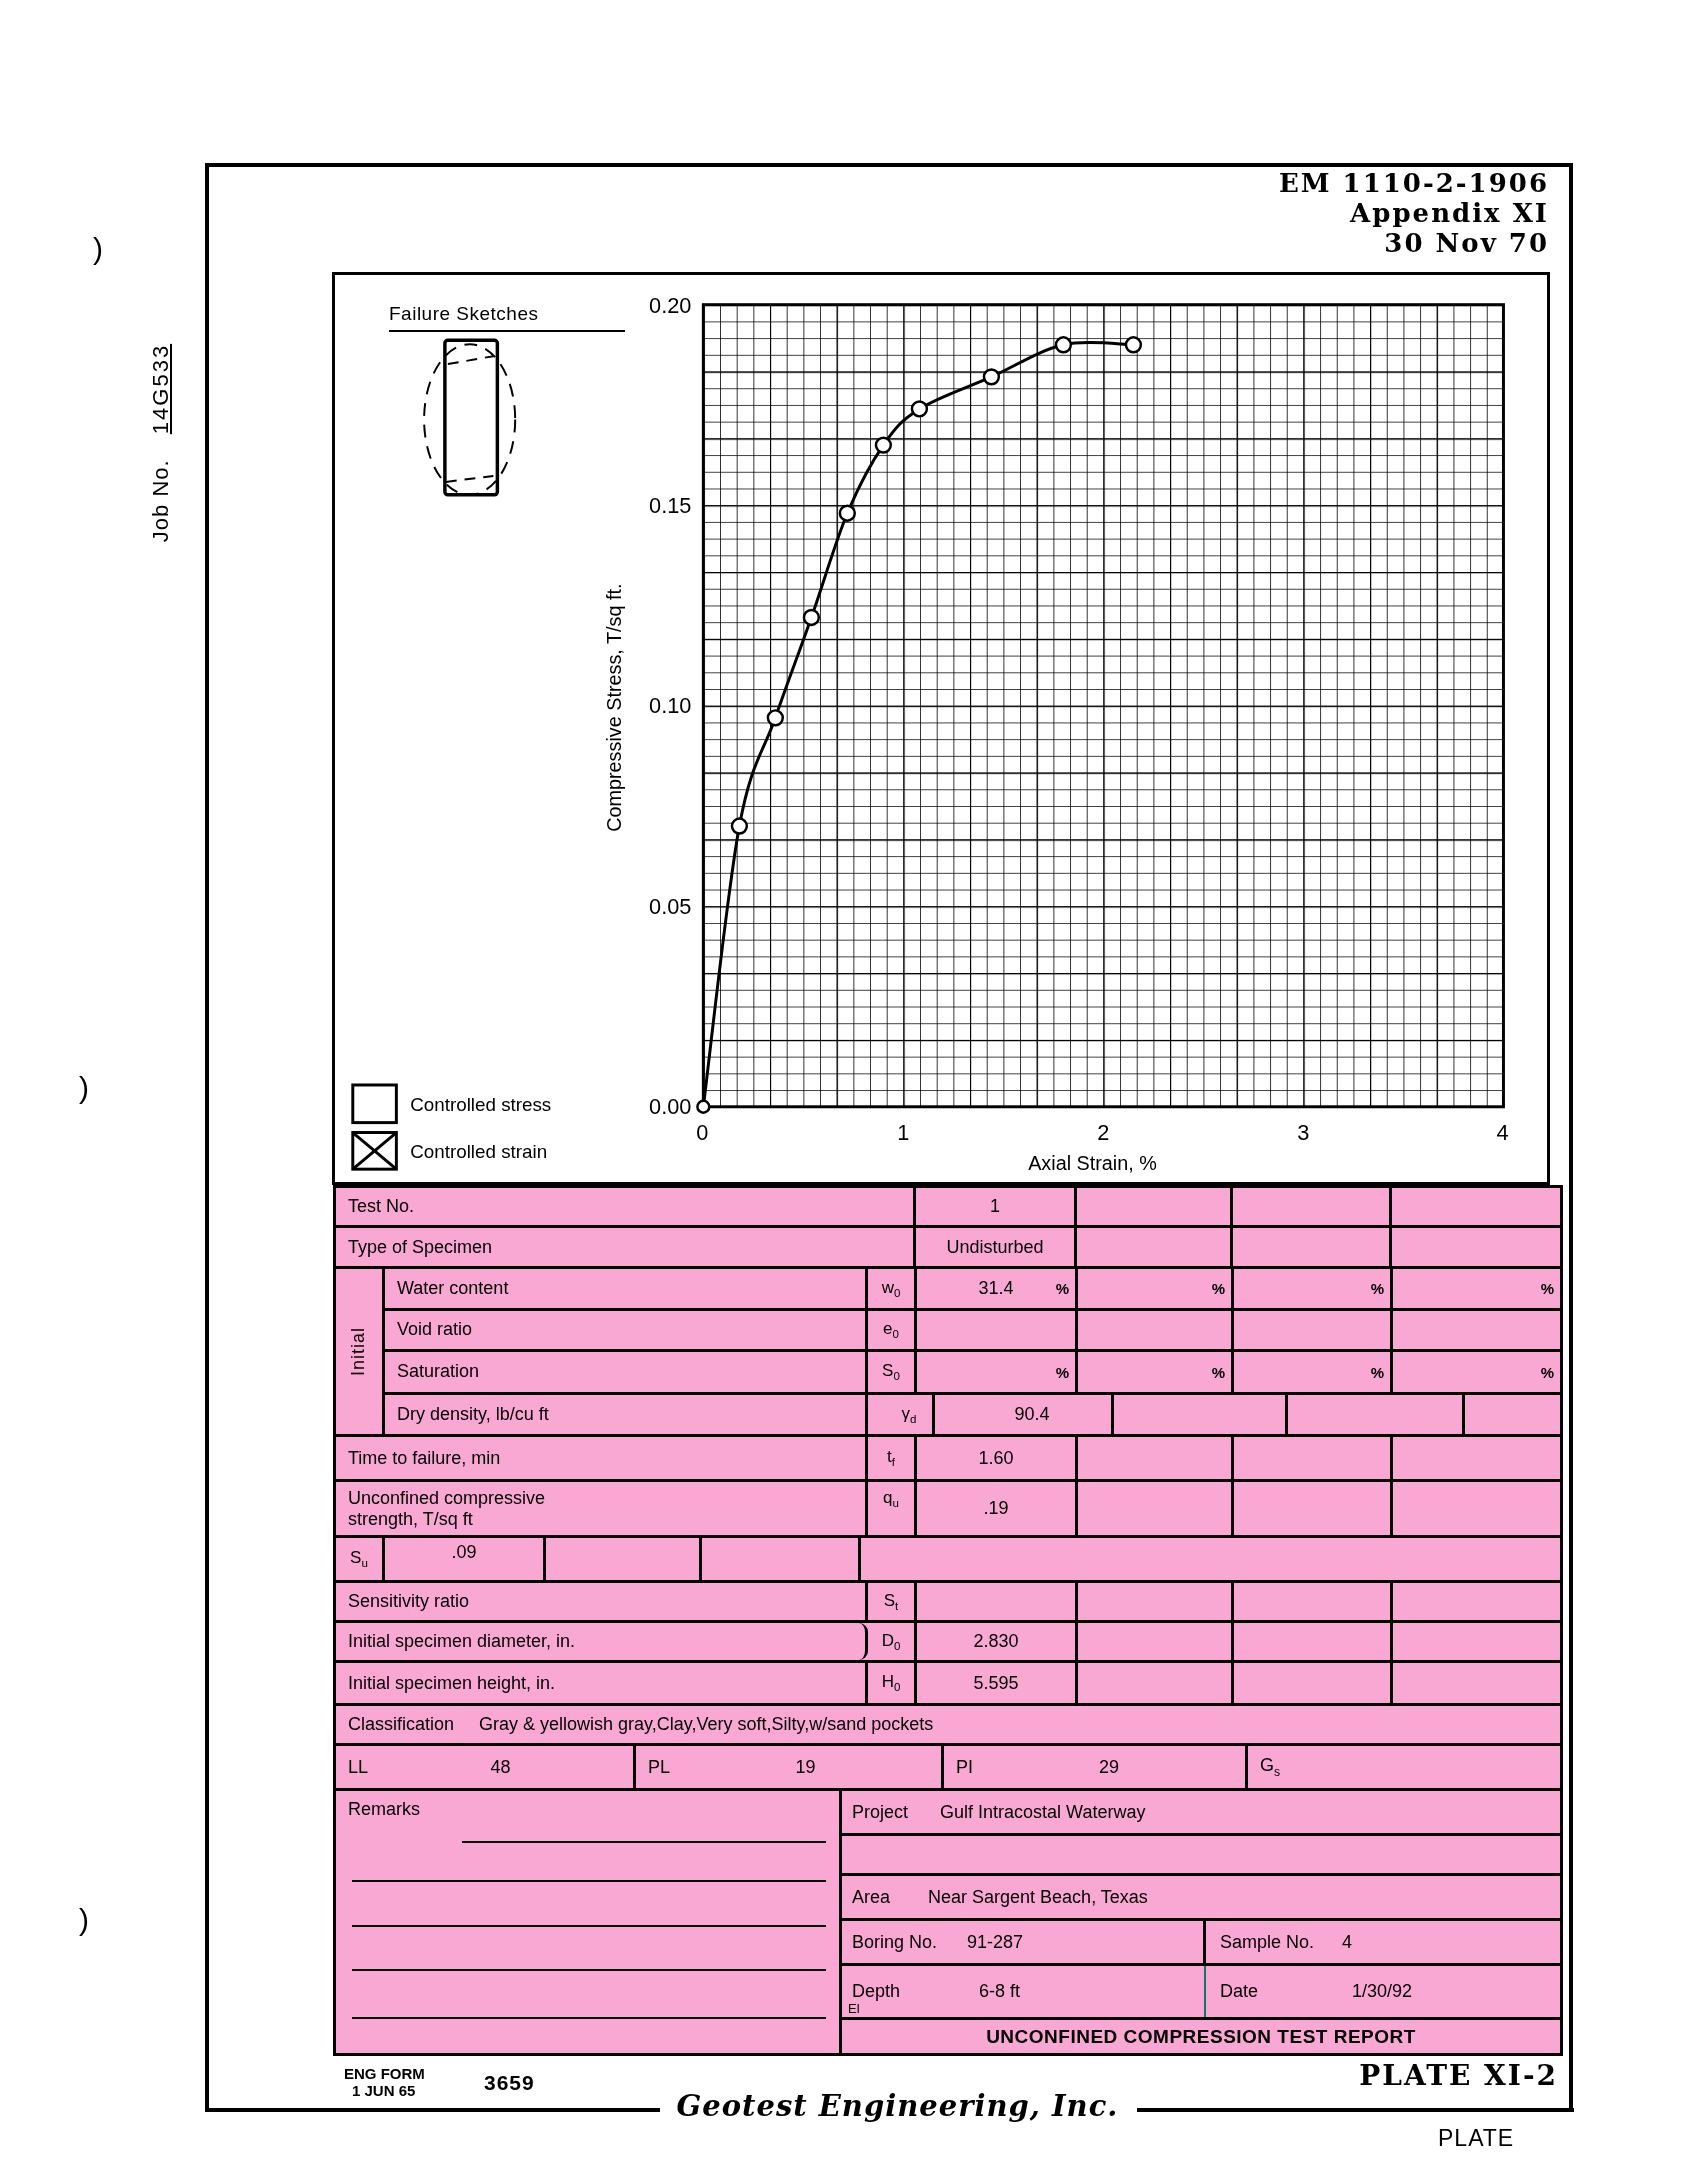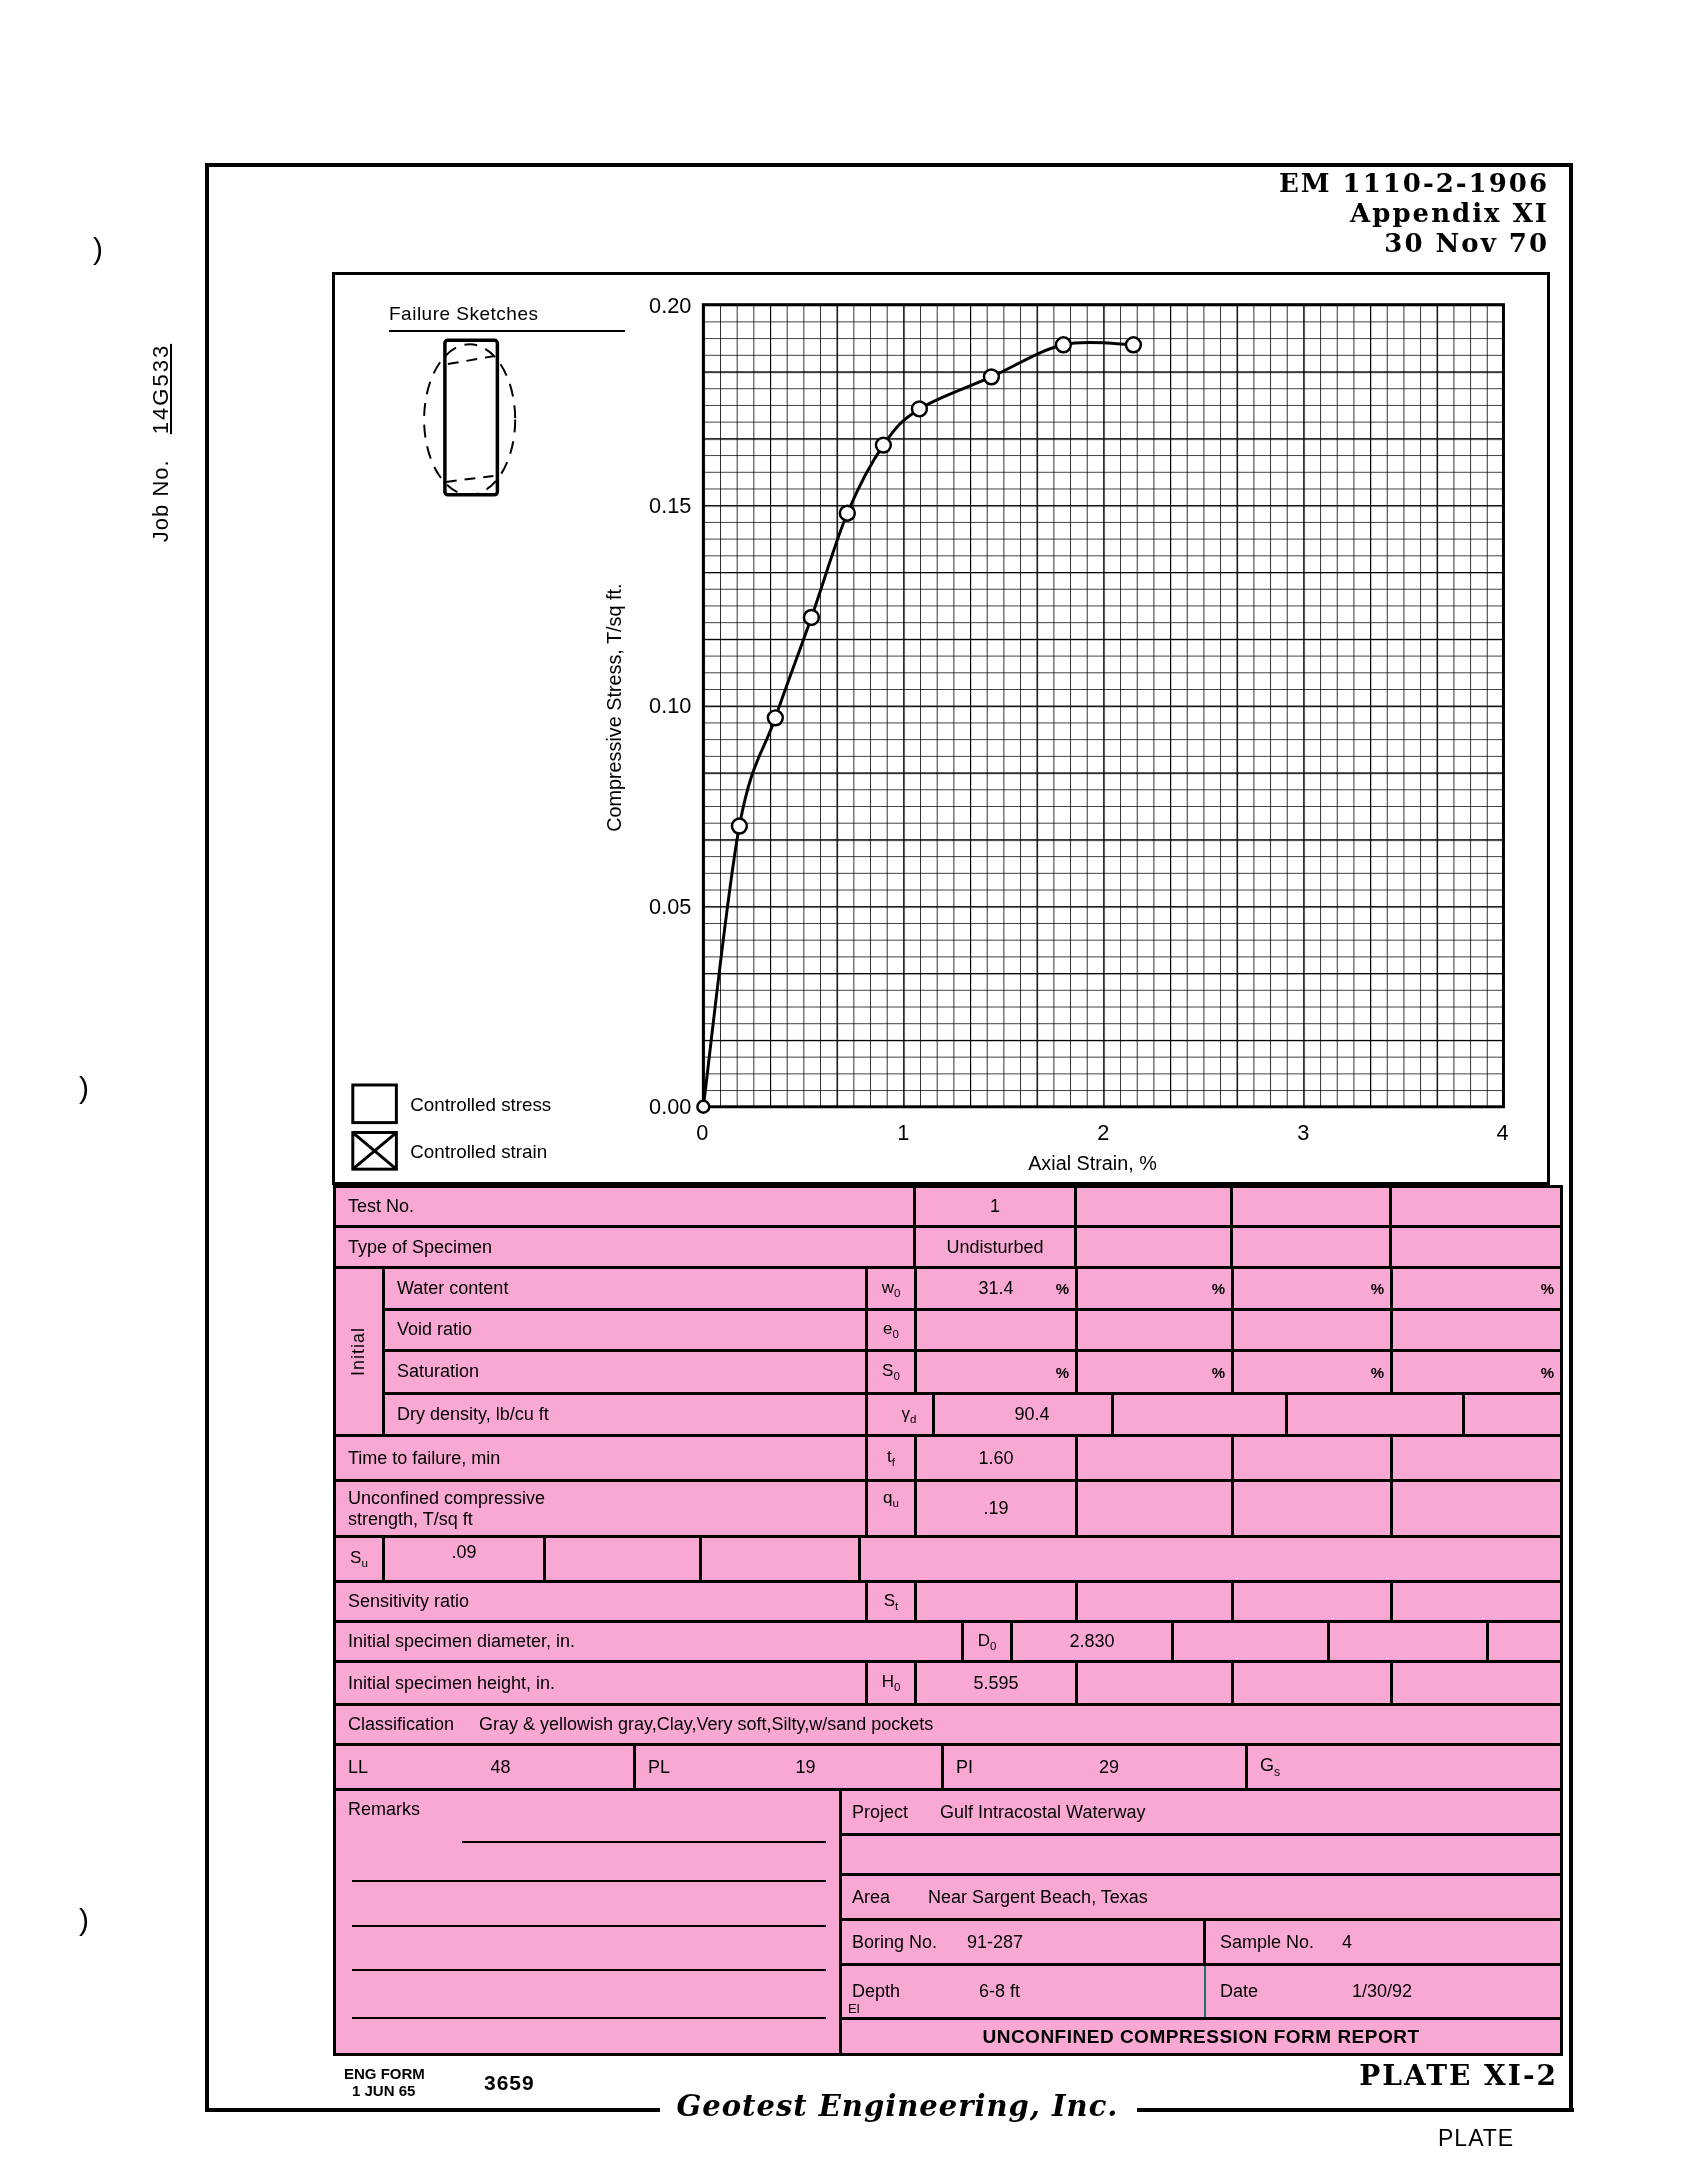--- a/index.html
+++ b/index.html
@@ -311,21 +311,21 @@
       <div class="cell sym">
           <span><span>S</span><sub>t</sub></span>
         </div>
       <div class="cell" style="width:161px;"></div>
       <div class="cell" style="width:156px;"></div>
       <div class="cell" style="width:159px;"></div>
       <div class="cell nobr" style="flex:1;"></div>
     </div>
 
     <div class="trow" style="height:40px;">
-      <div class="cell lab" style="width:628px;">
+      <div class="cell lab" style="width:532px;border-radius:9px;">
           <span>Initial specimen diameter, in.</span>
         </div>
       <div class="cell sym">
           <span><span>D</span><sub>0</sub></span>
         </div>
       <div class="cell ctr" style="width:161px;">
           <span>2.830</span>
         </div>
       <div class="cell" style="width:156px;"></div>
       <div class="cell" style="width:159px;"></div>
@@ -413,21 +413,21 @@
             <span class="subval" style="margin-left:79px;">6-8 ft</span>
             <span style="position:absolute;left:6px;bottom:1px;font-size:13px;">El</span>
           </div>
           <div style="flex:1;height:100%;display:flex;align-items:center;">
             <span class="sublab" style="margin-left:14px;">Date</span>
             <span class="subval" style="margin-left:94px;">1/30/92</span>
           </div>
         </div>
 
         <div class="subrow lastsub report-title" style="flex:1;">
-          <span>UNCONFINED COMPRESSION FORM REPORT</span>
+          <span>UNCONFINED COMPRESSION TEST REPORT</span>
         </div>
 
       </div>
     </div>
 
   </div>
 
   <div class="engform">
     <div>ENG FORM</div>
     <div class="l2">1 JUN 65</div>

